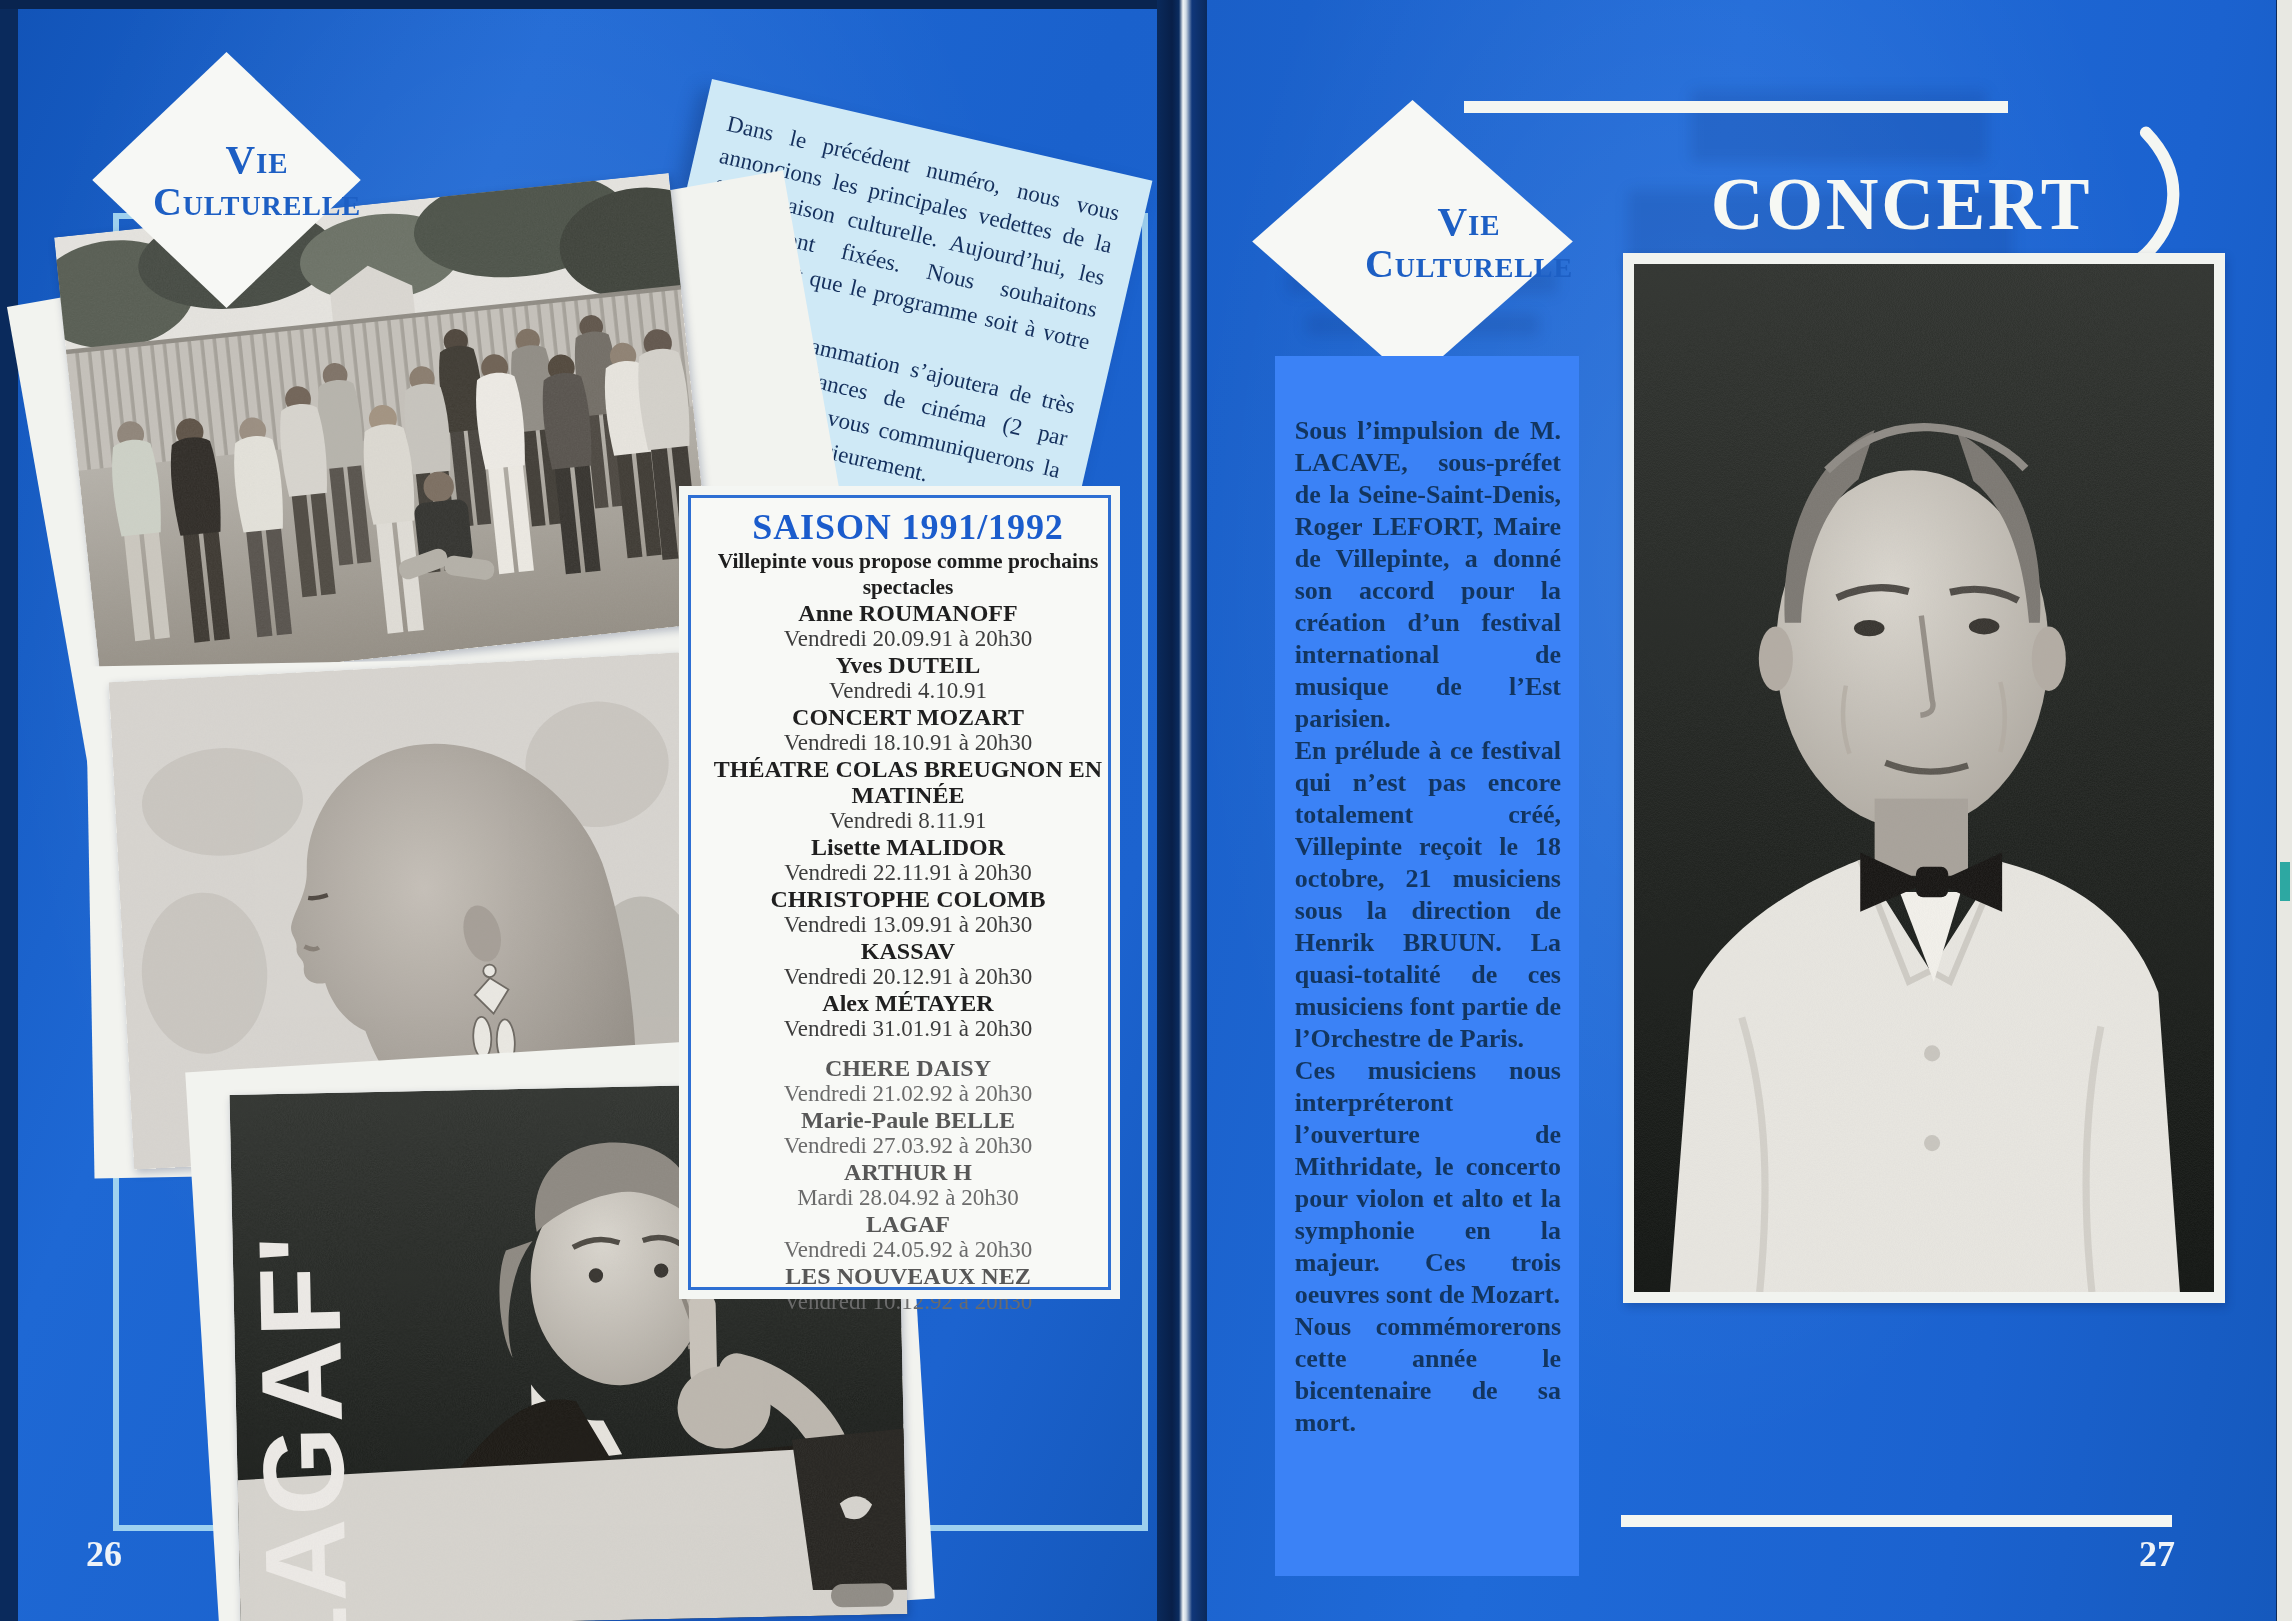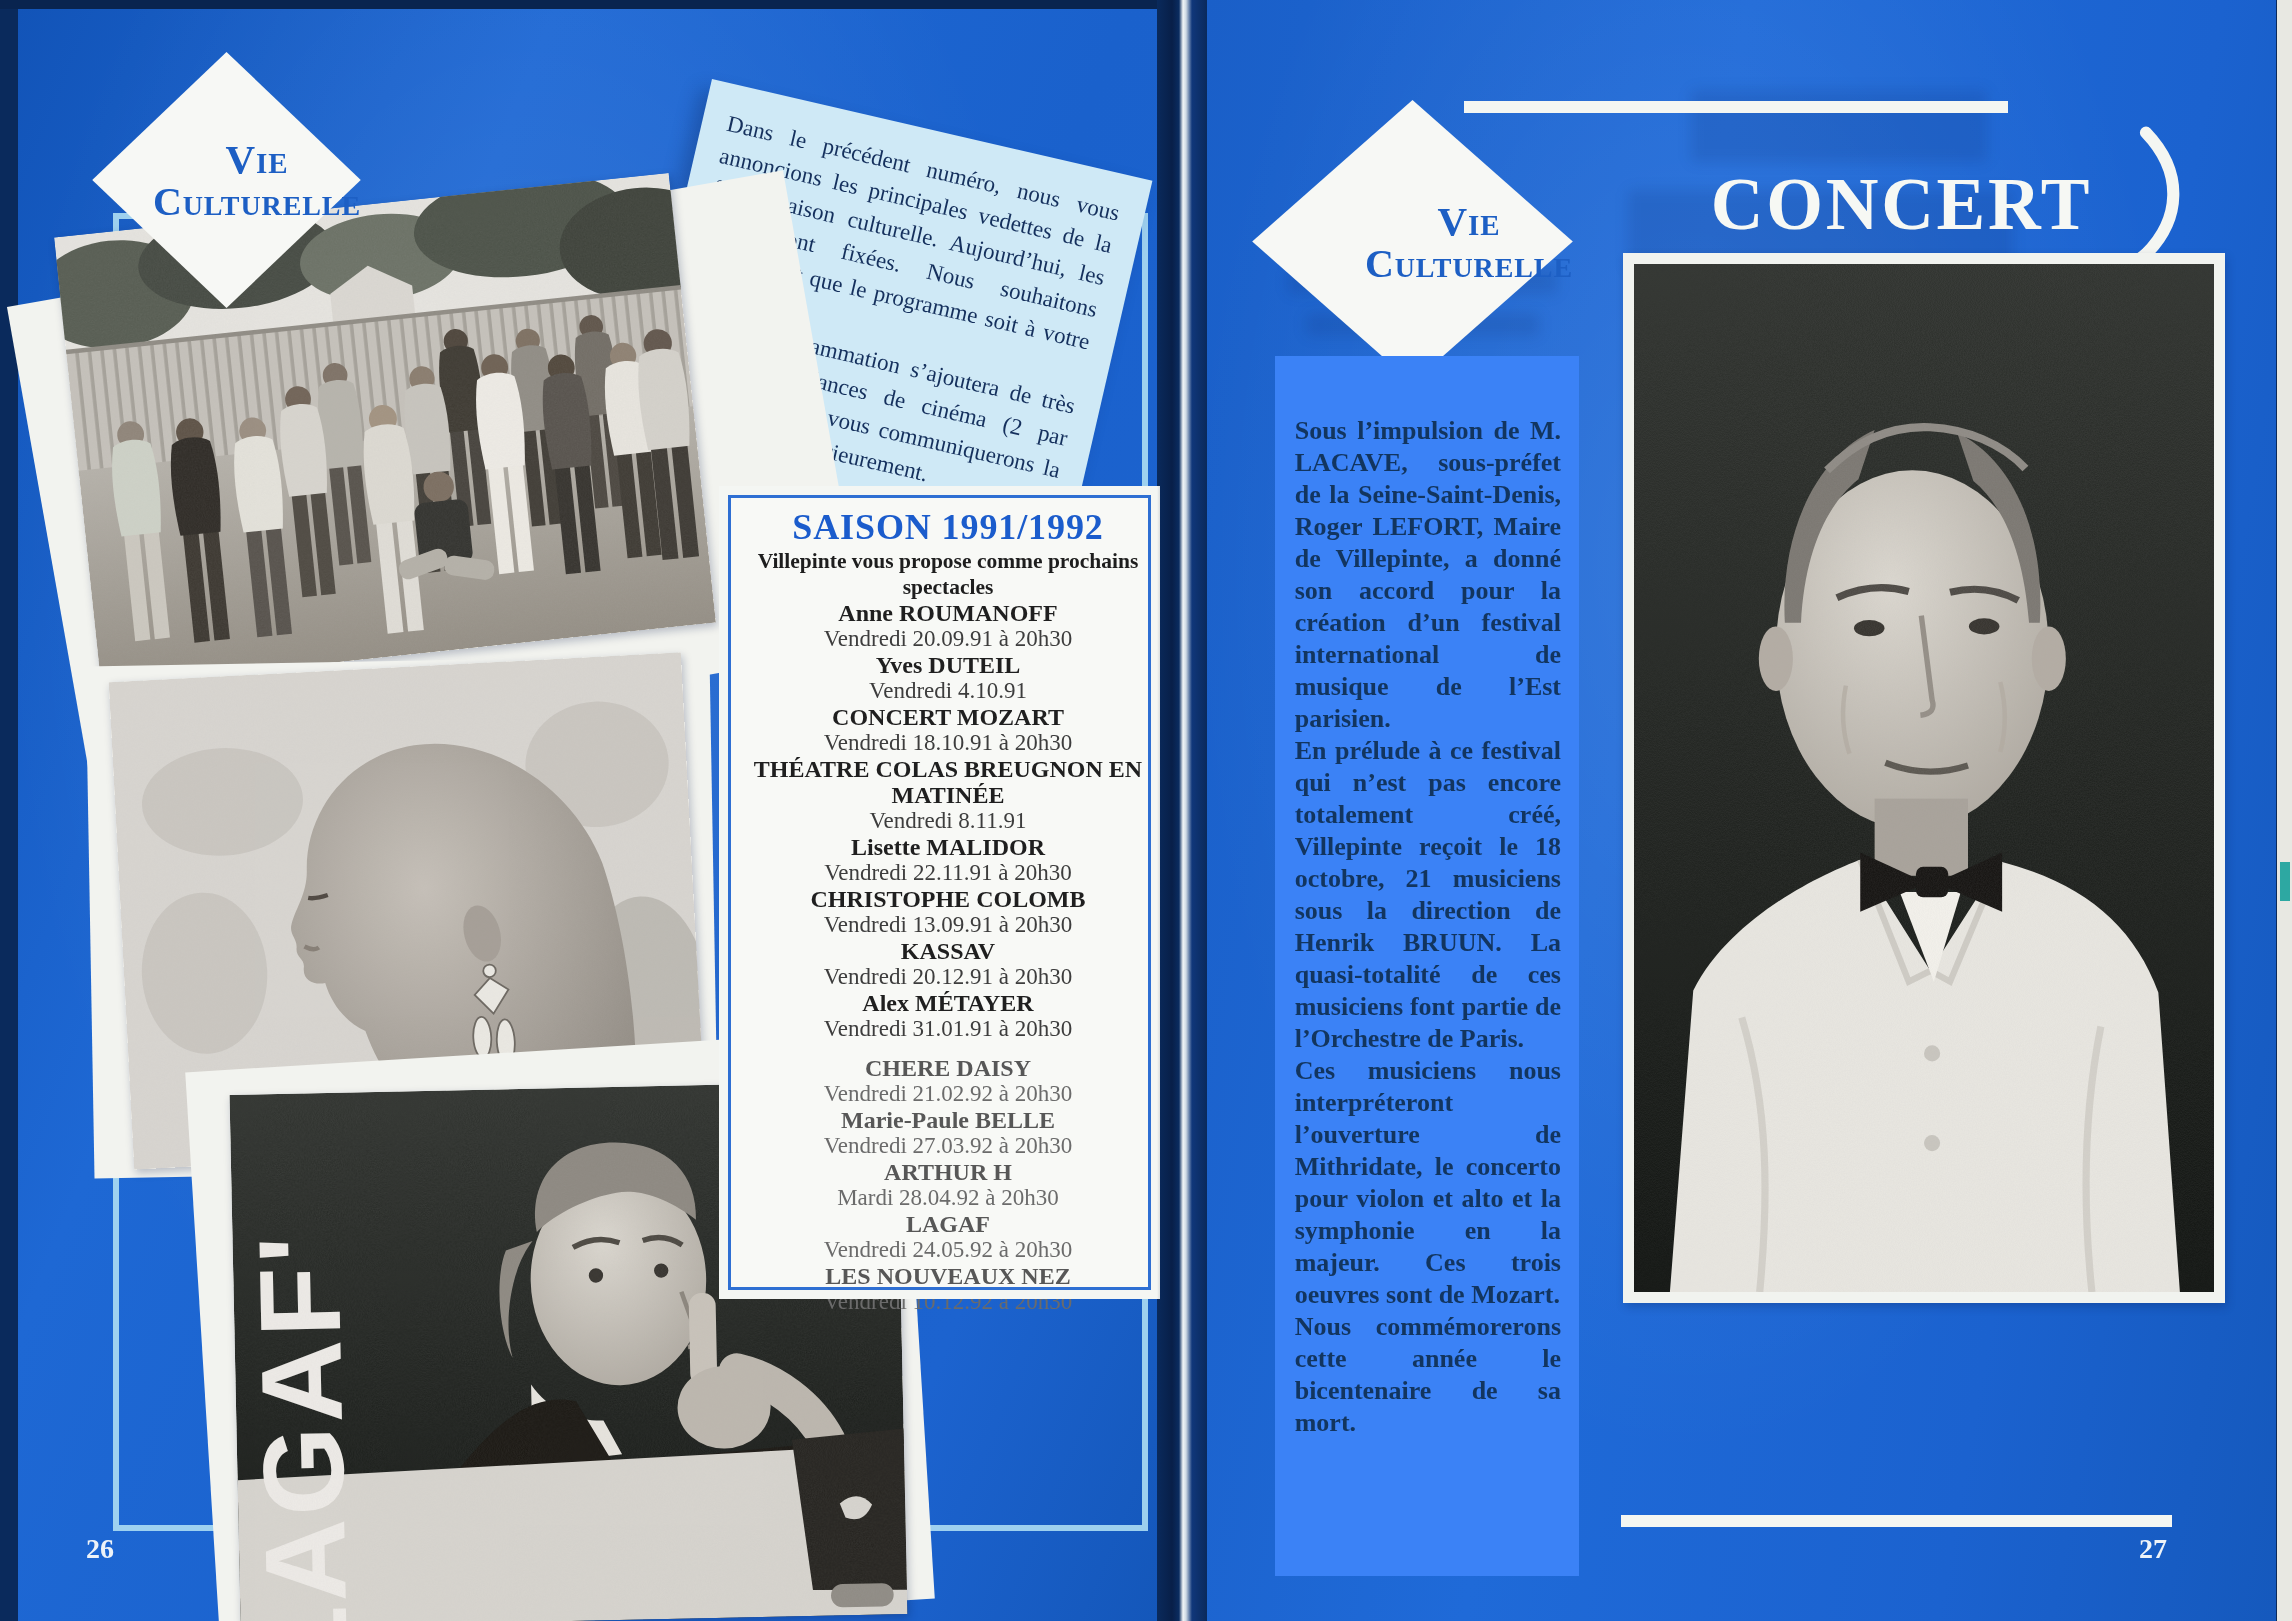--- a/index.html
+++ b/index.html
@@ -30,21 +30,21 @@
   .badge-w1{font-size:41px;line-height:43px;font-variant:small-caps;letter-spacing:0.9px;}
   .badge-w2{font-size:40px;line-height:41px;font-variant:small-caps;letter-spacing:0.9px;}
   #diamond-left{left:92px;top:52px;width:269px;height:256px;}
   #diamond-right{left:1252px;top:100px;width:321px;height:283px;}
   
   #intro-note{left:712px;top:79px;width:452px;height:387px;background:#cfe9f6;
     transform:rotate(13deg);transform-origin:top left;padding:23px 25px;box-sizing:border-box;
     box-shadow:-9px 10.7px 18px rgba(8,28,80,.28);color:#15305d;font-size:23px;line-height:33px;text-align:justify;hyphens:auto;}
   #intro-note p{margin:0;}
   
-  #season-box{left:728px;top:495px;width:423px;height:795px;background:#f8f9f6;
+  #season-box{left:688px;top:495px;width:423px;height:795px;background:#f8f9f6;
     border:3.6px solid #2e6fd3;outline:9px solid #f4f6f3;box-sizing:border-box;
     text-align:center;padding-top:9px;padding-left:17px;}
   #season-title{color:#1b5ccc;font-size:36px;font-weight:bold;line-height:41px;letter-spacing:0.9px;}
   .season-sub{color:#1e1e1e;font-weight:bold;font-size:21.5px;line-height:26px;}
   .ev-name{font-weight:bold;font-size:24px;line-height:26px;color:#1f1f1f;}
   .ev-date{font-size:23px;line-height:26px;color:#3d3d3d;}
   #events-late .ev-name{color:#575757;}
   #events-late .ev-date{color:#6b6b6b;}
   #events-late{margin-top:12.5px;}
   
@@ -59,21 +59,21 @@
   #bottom-rule{left:1621px;top:1515px;width:551px;height:11.6px;background:#f4f6f2;}
   #concert-title{left:1691px;top:161px;width:421px;text-align:center;color:#f6f8f4;font-weight:bold;letter-spacing:2.7px;}
   #concert-title .t1{font-size:73px;line-height:88px;}
   #concert-title .t2{font-size:73px;line-height:88px;}
   #treble-clef{left:2062px;top:124px;width:161px;height:399px;}
   #article-panel{left:1275px;top:356px;width:304px;height:1220px;background:#3b82f6;
     padding:59px 18px 21.5px 19.7px;box-sizing:border-box;color:#12355f;font-weight:bold;
     font-size:26px;line-height:32px;text-align:justify;hyphens:auto;}
   #article-panel p{margin:0;}
   #bruun-caption{left:1695px;top:1331px;width:502px;color:#f6f8f4;font-weight:bold;font-size:45px;line-height:57px;}
-  .page-num{color:#eef3f8;font-weight:bold;font-size:28px;}
+  .page-num{color:#eef3f8;font-weight:bold;font-size:36px;}
   #page-num-left{left:86px;top:1533px;}
   #page-num-right{left:2139px;top:1533px;}
   
   .ghost{background:rgba(9,38,96,.14);filter:blur(6.3px);border-radius:5.4px;}
   .light-overlay{pointer-events:none;background:radial-gradient(ellipse at 45% 35%,rgba(255,255,255,.10),rgba(255,255,255,0) 60%);}
 </style>
 </head>
 <body>
 
 <svg width="0" height="0" style="position:absolute">

